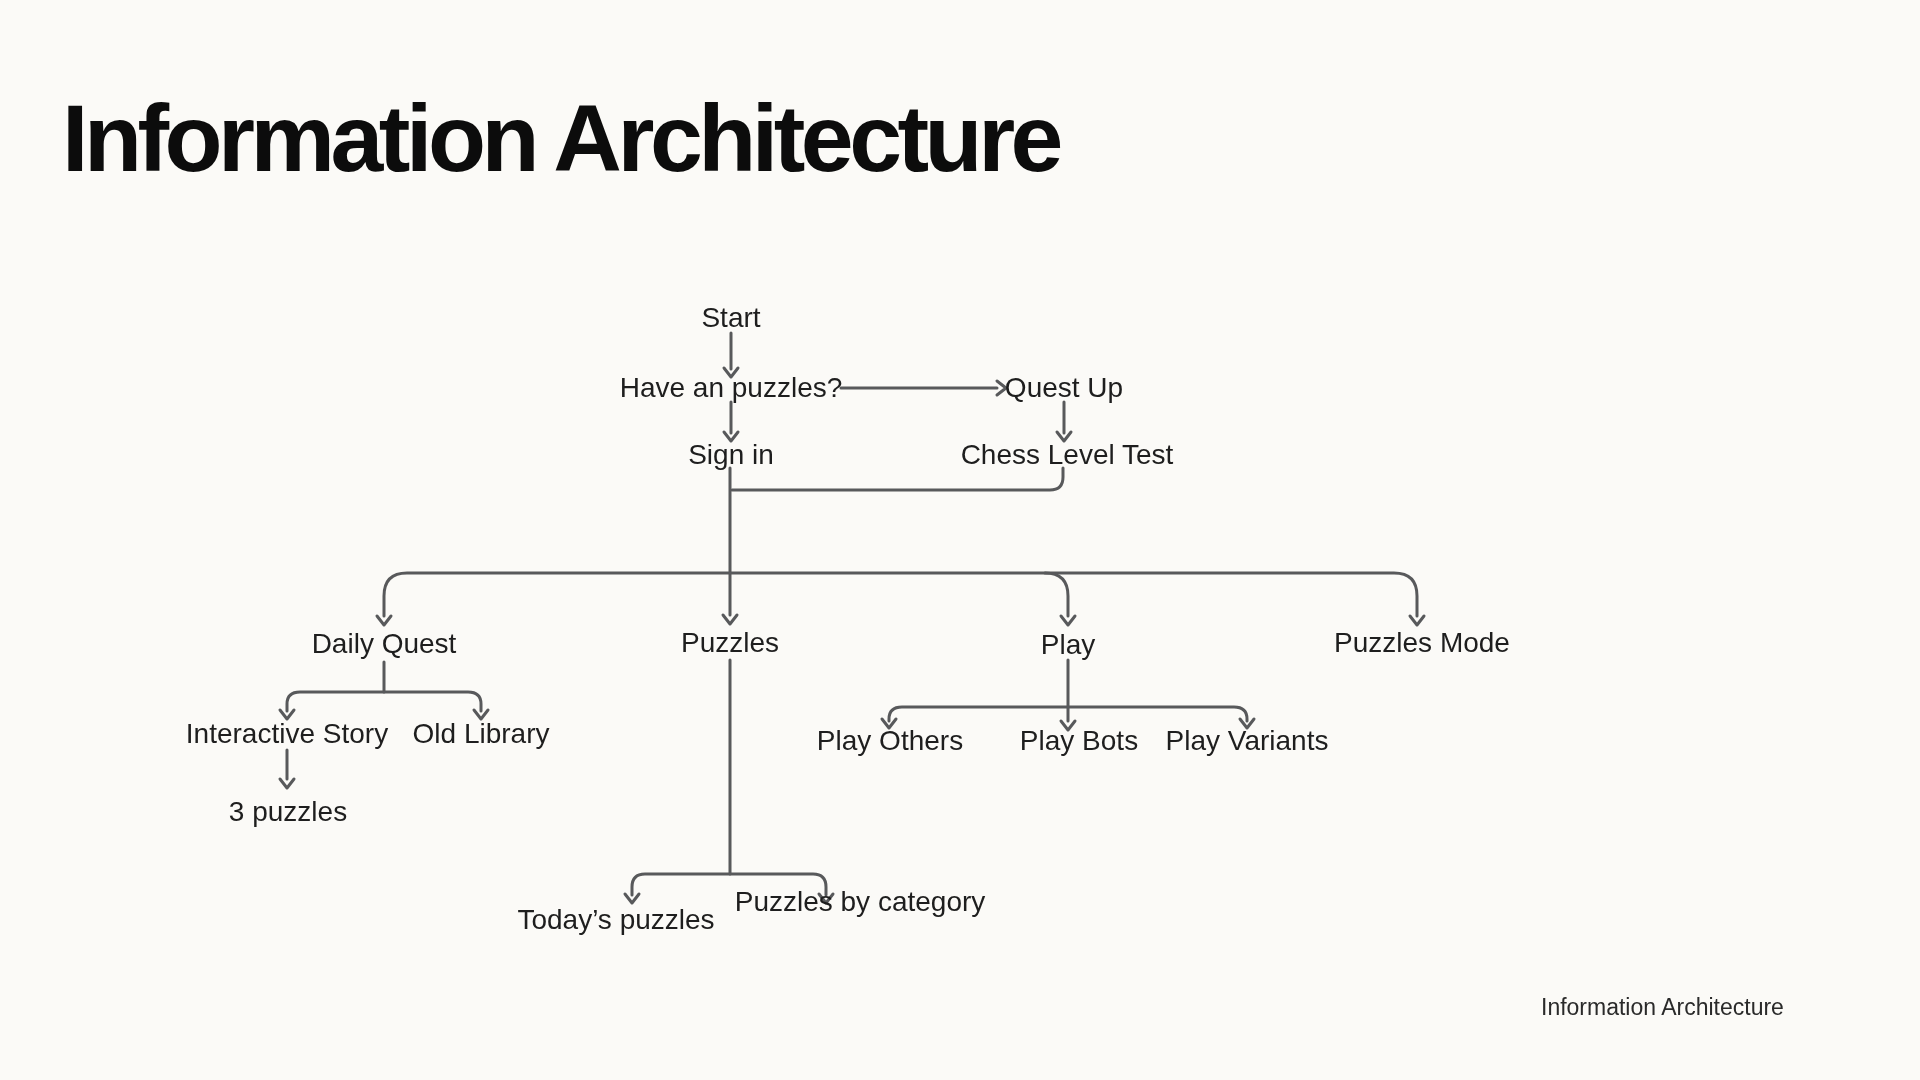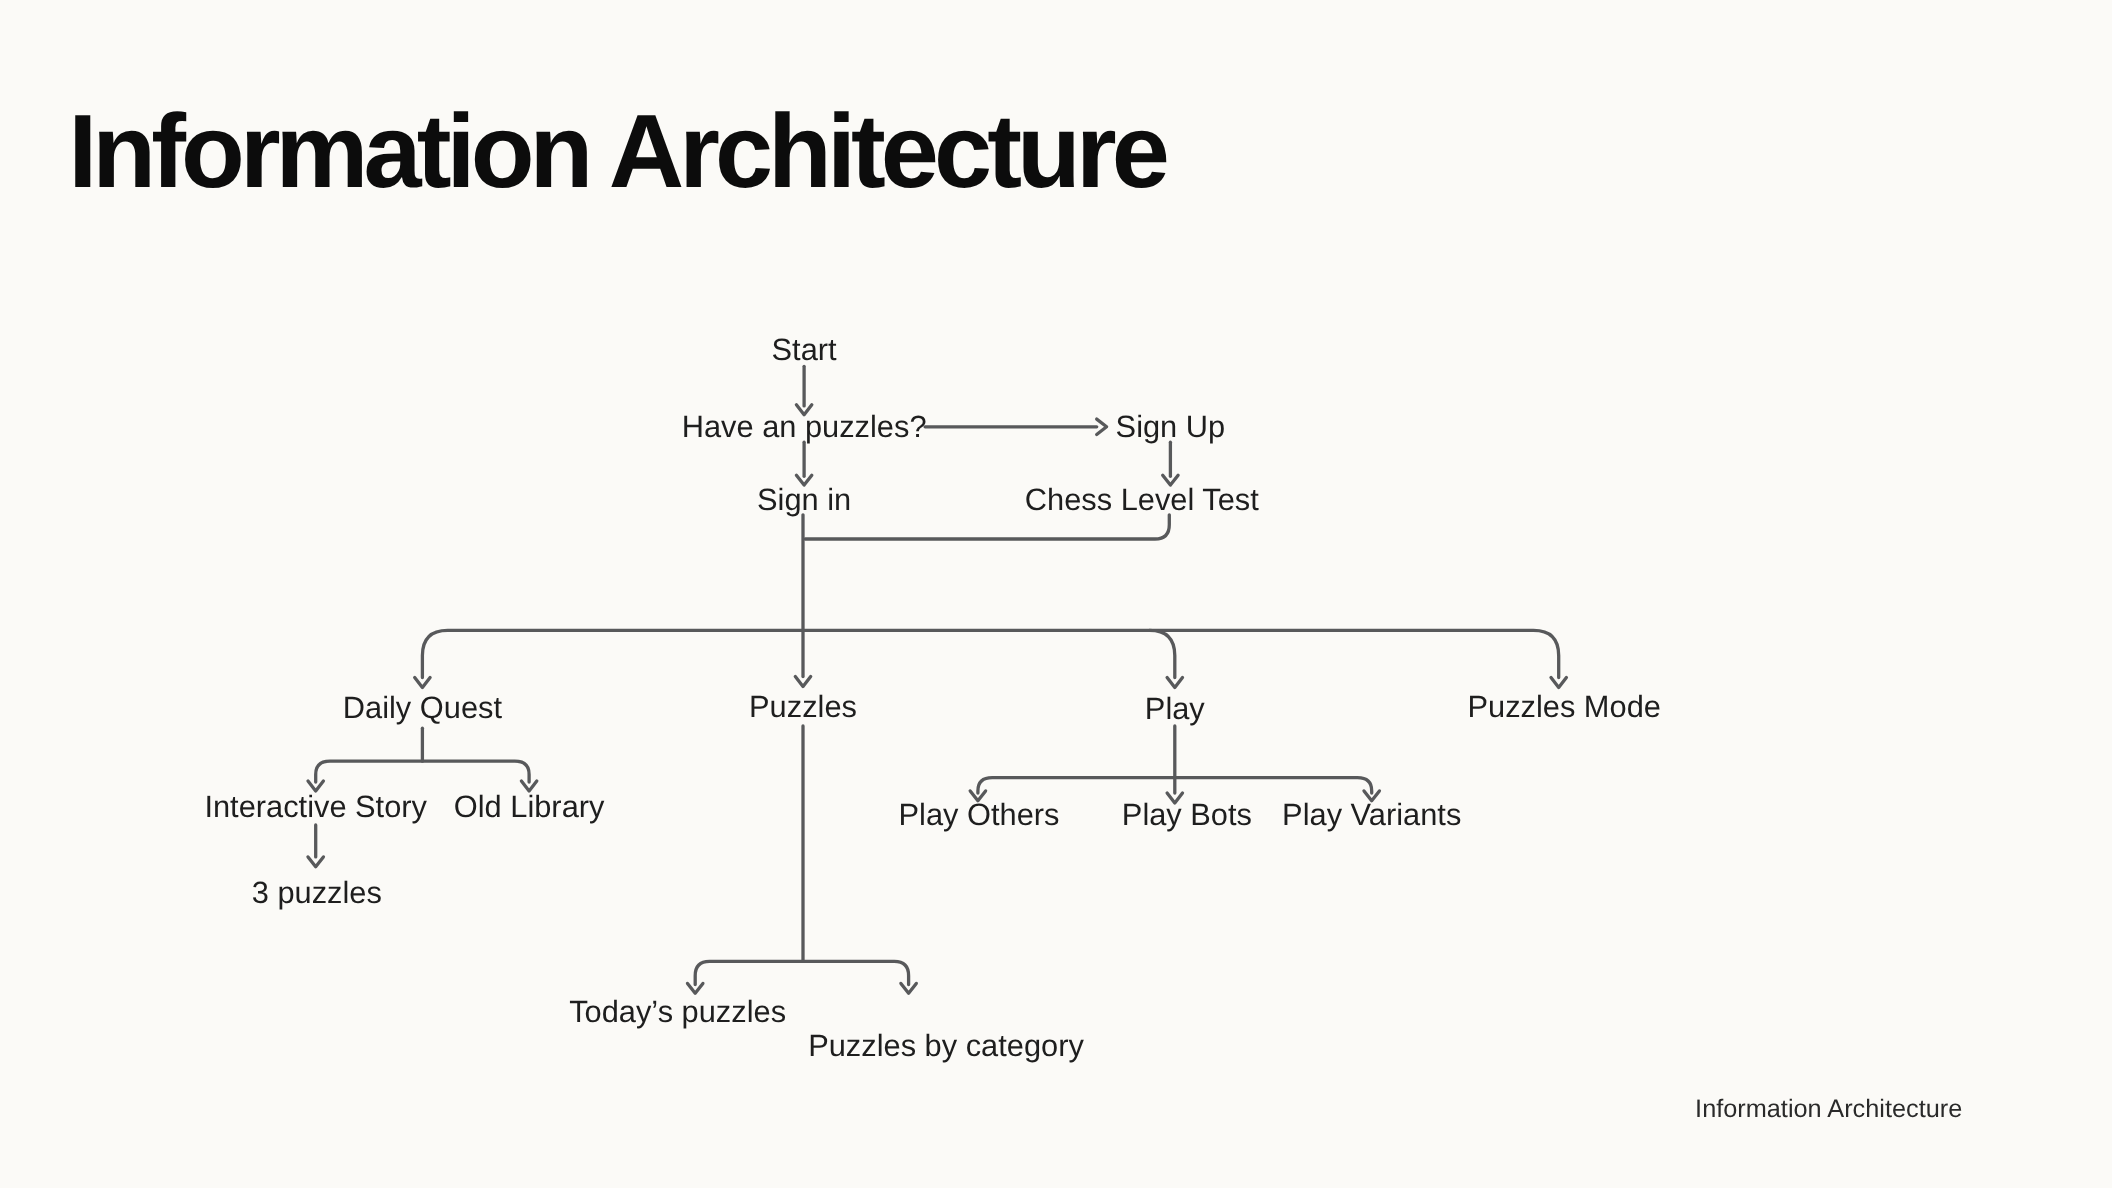--- a/index.html
+++ b/index.html
@@ -85,30 +85,30 @@
     <path d="M 1240,719 L 1247,728 L 1254,719"></path>
 
     <path d="M 730,660 V 874"></path>
     <path d="M 632,895 V 887 Q 632,874 645,874 H 813 Q 826,874 826,887 V 895"></path>
     <path d="M 625,894 L 632,903 L 639,894"></path>
     <path d="M 819,894 L 826,903 L 833,894"></path>
   </svg>
 
   <div class="node" style="left:731px;top:301px">Start</div>
   <div class="node" style="left:731px;top:371px">Have an puzzles?</div>
-  <div class="node" style="left:1064px;top:371px">Sign Up</div>
+  <div class="node" style="left:1064px;top:371px">Quest Up</div>
   <div class="node" style="left:731px;top:438px">Sign in</div>
-  <div class="node" style="left:1038px;top:438px">Chess Level Test</div>
+  <div class="node" style="left:1067px;top:438px">Chess Level Test</div>
   <div class="node" style="left:384px;top:627px">Daily Quest</div>
   <div class="node" style="left:730px;top:626px">Puzzles</div>
   <div class="node" style="left:1068px;top:628px">Play</div>
   <div class="node" style="left:1422px;top:626px">Puzzles Mode</div>
   <div class="node" style="left:287px;top:717px">Interactive Story</div>
   <div class="node" style="left:481px;top:717px">Old Library</div>
   <div class="node" style="left:890px;top:724px">Play Others</div>
   <div class="node" style="left:1079px;top:724px">Play Bots</div>
   <div class="node" style="left:1247px;top:724px">Play Variants</div>
   <div class="node" style="left:288px;top:795px">3 puzzles</div>
   <div class="node" style="left:616px;top:903px">Today’s puzzles</div>
-  <div class="node" style="left:860px;top:934px">Puzzles by category</div>
+  <div class="node" style="left:860px;top:885px">Puzzles by category</div>
 
   <div class="footer">Information Architecture</div>
 </div>
 
 </body></html>

